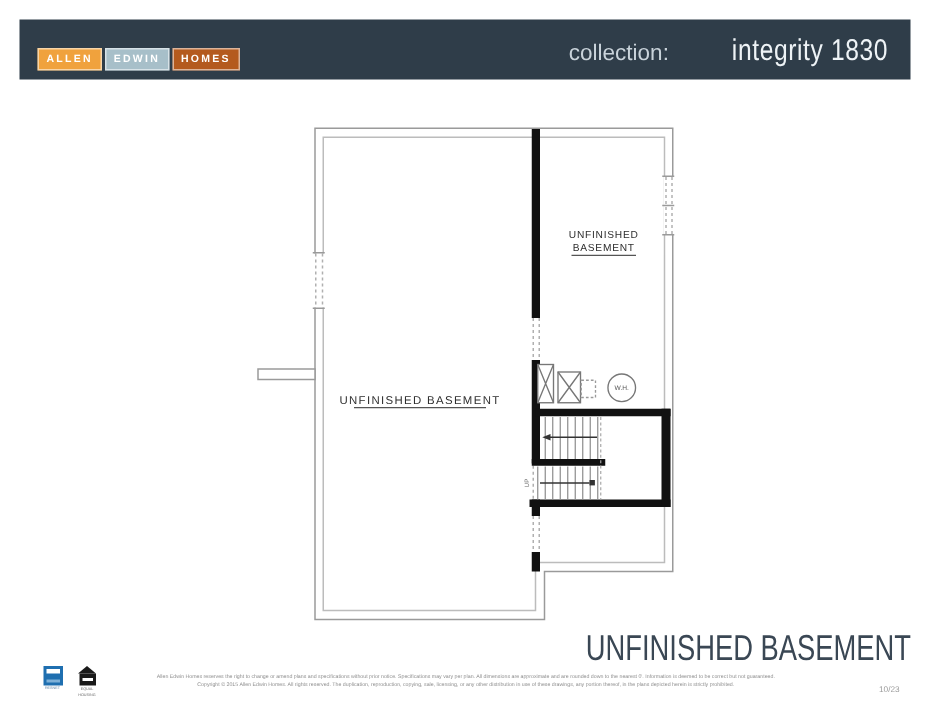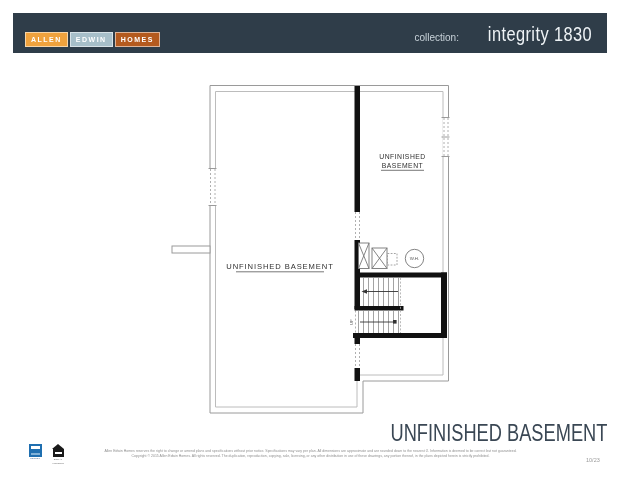--- a/index.html
+++ b/index.html
@@ -5,21 +5,21 @@
   html,body{margin:0;padding:0;background:#ffffff;}
   #page{position:relative;width:621px;height:480px;background:#ffffff;overflow:hidden;
         font-family:"Liberation Sans",sans-serif;}
 
   
   .header-bar{position:absolute;left:13px;top:13px;width:594px;height:40px;}
   .logo-row{position:absolute;left:12px;top:19px;display:flex;gap:2px;}
   .logo-box{height:13px;line-height:13px;padding:0 5px;font-size:7px;font-weight:bold;
             letter-spacing:1.5px;color:#ffffff;border:1px solid rgba(255,255,255,.55);}
   .collection-wrap{position:absolute;right:15px;bottom:7px;display:flex;align-items:baseline;}
-  .collection-label{font-size:10px;color:#c9d3da;margin-right:6px;}
+  .collection-label{font-size:15px;color:#c9d3da;margin-right:19px;}
   .collection-value{display:inline-block;font-size:20px;color:#eef3f6;letter-spacing:.5px;
                     transform:scaleX(.82);transform-origin:right bottom;white-space:nowrap;}
 
   
   #plan-svg{position:absolute;left:160px;top:75px;}
 
   
   .plan-title{position:absolute;right:14px;top:419px;font-size:24px;font-weight:500;
               color:#3a4754;white-space:nowrap;transform:scaleX(.76);
               transform-origin:right center;letter-spacing:0;}

